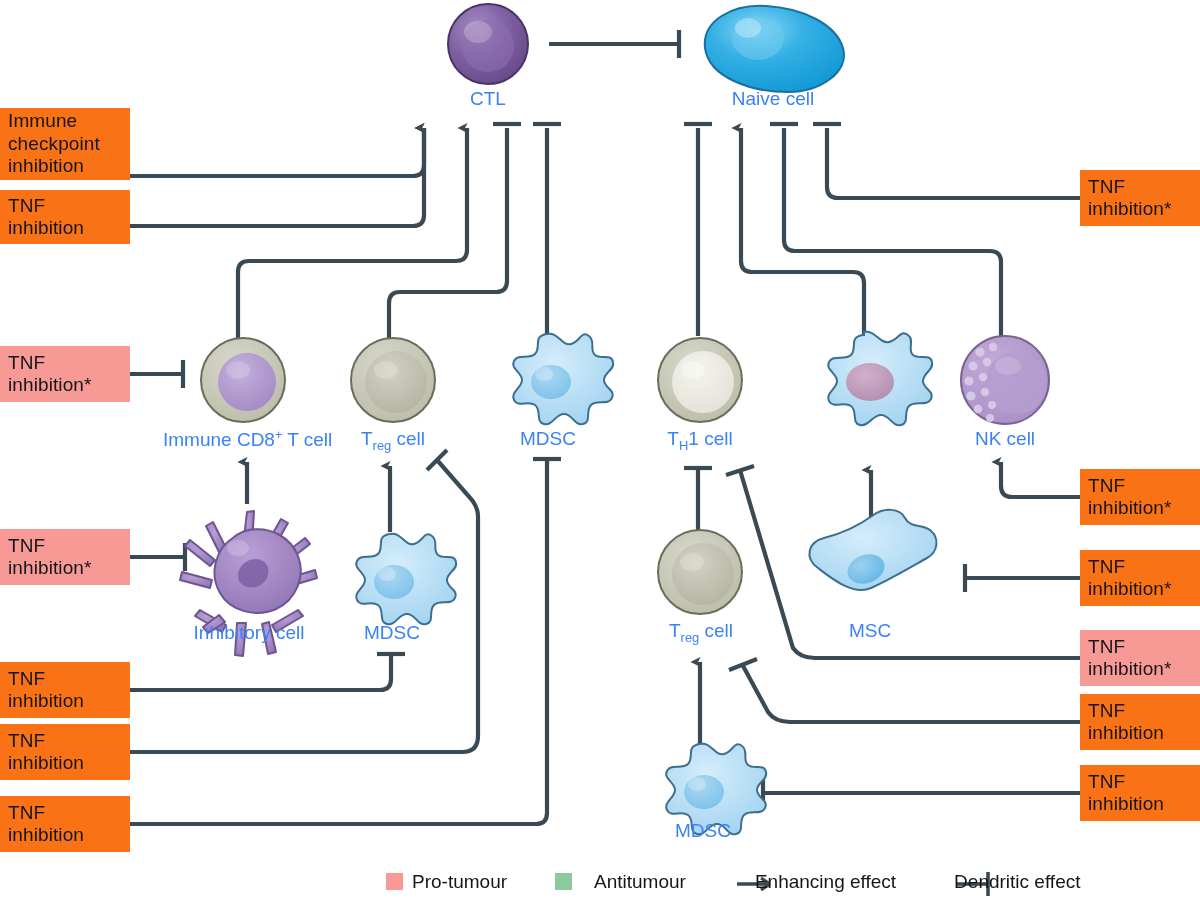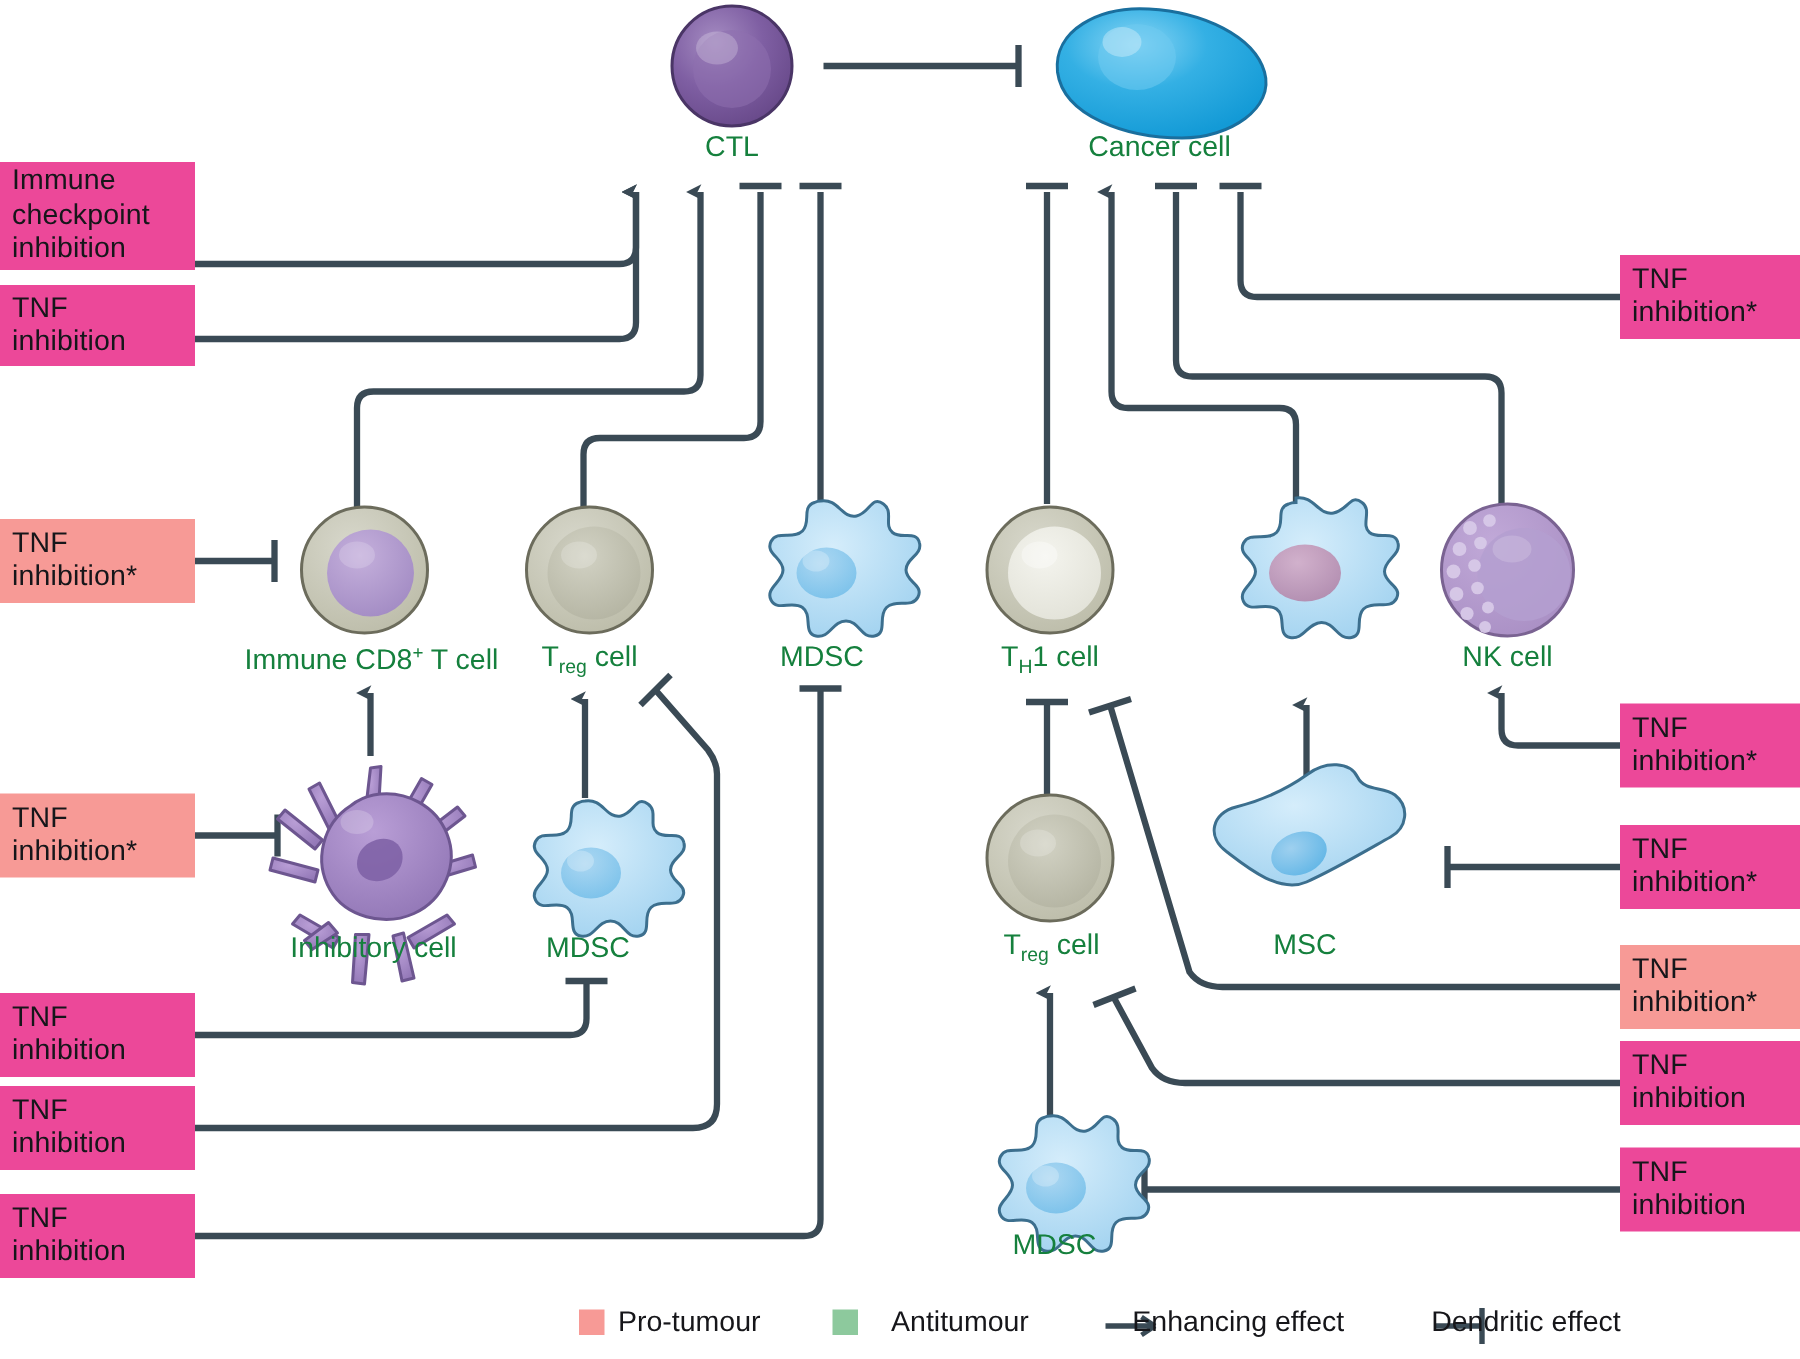--- a/index.html
+++ b/index.html
@@ -1,23 +1,23 @@
 <!DOCTYPE html>
 <html><head>
 <meta charset="utf-8">
 <style>
   html,body{margin:0;padding:0;background:#ffffff;}
   body{font-family:"Liberation Sans", sans-serif;}
   #stage{position:relative;width:1200px;height:906px;background:#fff;overflow:hidden;}
   svg.layer{position:absolute;left:0;top:0;width:1200px;height:906px;pointer-events:none;}
   .box{position:absolute;box-sizing:border-box;display:flex;align-items:center;
        padding:5px 8px;font-size:19px;line-height:1.18;color:#16161a;letter-spacing:0.1px;}
-  .box.green{background:#ec4899;}
+  .box.green{background:#f97316;}
   .box.red{background:#f79a96;}
-  .cell-label{position:absolute;font-size:19px;color:#15803d;text-align:center;
+  .cell-label{position:absolute;font-size:19px;color:#3b82f6;text-align:center;
               white-space:nowrap;line-height:1.16;}
   .cell-label.wrap{white-space:normal;}
   .legend{position:absolute;left:370px;top:859px;width:830px;height:45px;
           display:flex;align-items:center;gap:0px;}
   .legend .item{display:flex;align-items:center;font-size:19px;color:#16161a;}
   .sw{width:17px;height:17px;display:inline-block;margin-right:9px;}
   .sw.red{background:#f79a96;}
   .sw.green{background:#8dc99d;}
   sub{font-size:0.68em;}
   sup{font-size:0.66em;}
@@ -380,21 +380,21 @@
 
   <div class="box green" style="left:1080px;top:765px;width:120px;height:56px;">
     <div>
       <div>TNF</div>
       <div>inhibition</div>
     </div>
   </div>
 
   <div class="cell-label" style="left:455px;top:88px;width:66px;">CTL</div>
 
-  <div class="cell-label" style="left:703px;top:88px;width:140px;">Cancer cell</div>
+  <div class="cell-label" style="left:703px;top:88px;width:140px;">Naive cell</div>
 
   <div class="cell-label" style="left:163px;top:428px;width:162px;"><span>Immune CD8</span><sup>+</sup><span> T cell</span></div>
 
   <div class="cell-label" style="left:340px;top:428px;width:106px;"><span>T</span><sub>reg</sub><span> cell</span></div>
 
   <div class="cell-label" style="left:500px;top:428px;width:96px;">MDSC</div>
 
   <div class="cell-label" style="left:650px;top:428px;width:100px;"><span>T</span><sub>H</sub><span>1 cell</span></div>
 
 

